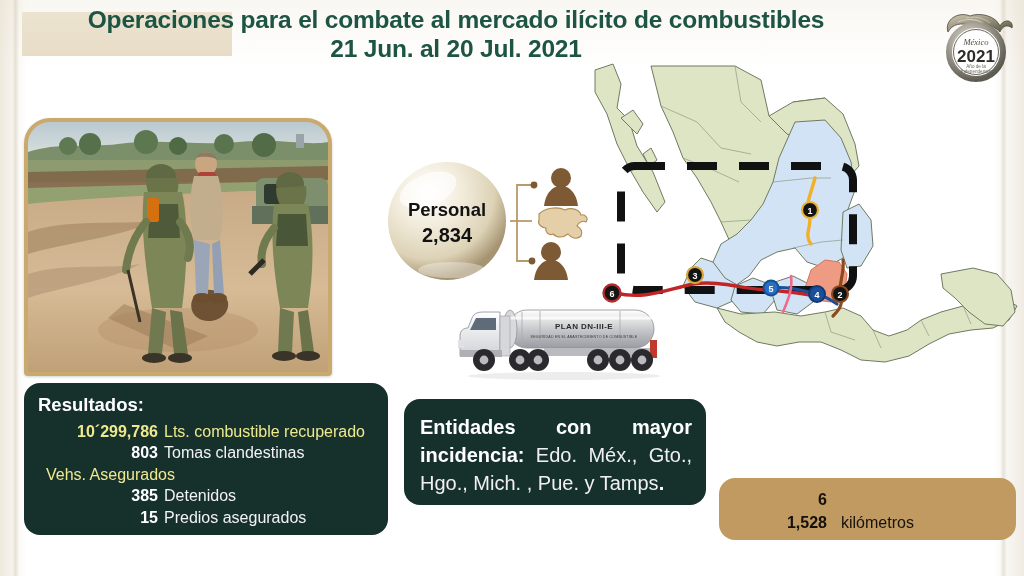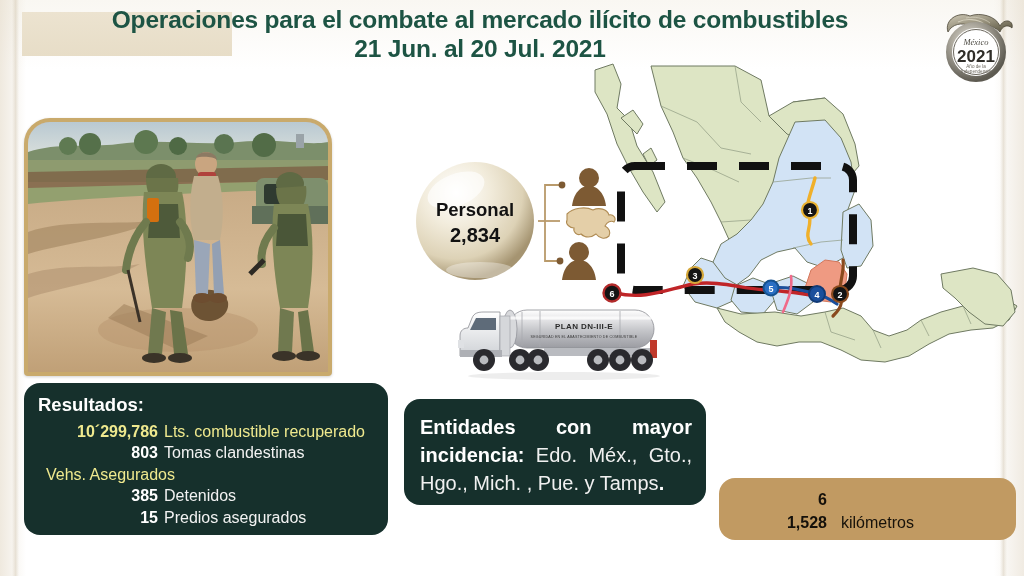--- a/index.html
+++ b/index.html
@@ -18,35 +18,35 @@
       linear-gradient(90deg, rgba(255,255,255,0) 994px, rgba(222,210,190,.45) 1024px),
       linear-gradient(180deg, rgba(238,232,218,.35) 0%, rgba(255,255,255,0) 12%),
       #ffffff;
   }
   .bg-streak{position:absolute;top:0;bottom:0;width:7px;
     background:linear-gradient(90deg,rgba(200,186,160,.0),rgba(200,186,160,.35),rgba(200,186,160,0));}
 
   
   .title-plate{position:absolute;left:22px;top:12px;width:210px;height:44px;
     background:linear-gradient(180deg,#ece3d0,#e7ddc7);}
-  .title-wrap{position:absolute;left:0;top:6px;width:912px;text-align:center;z-index:6;padding-left:24px;}
+  .title-wrap{position:absolute;left:0;top:6px;width:912px;text-align:center;z-index:6;}
   .title-line{color:#1d5444;font-weight:bold;letter-spacing:-.2px;line-height:1.18;}
   .title-line.l1{font-size:24.5px;}
   .title-line.l2{font-size:24.5px;}
 
   .logo{position:absolute;right:6px;top:4px;width:80px;height:80px;z-index:7;}
 
   
   .photo-frame{position:absolute;left:24px;top:118px;width:300px;height:250px;
     border:4px solid #c9aa6c;border-radius:26px 26px 4px 4px;overflow:hidden;
     background:#cdb796;box-shadow:0 1px 3px rgba(0,0,0,.18);}
   .photo{position:absolute;inset:0;overflow:hidden;}
 
   
-  .sphere-box{position:absolute;left:412px;top:158px;width:210px;height:126px;z-index:5;}
+  .sphere-box{position:absolute;left:384px;top:158px;width:210px;height:126px;z-index:5;}
 
   
   .truck-box{position:absolute;left:444px;top:296px;width:232px;height:88px;z-index:5;}
 
   
   .map-box{position:absolute;left:525px;top:62px;width:500px;height:320px;z-index:3;}
 
   
   .panel{position:absolute;border-radius:16px;box-sizing:border-box;}
   .panel.dark{background:#16302c;color:#fff;}

